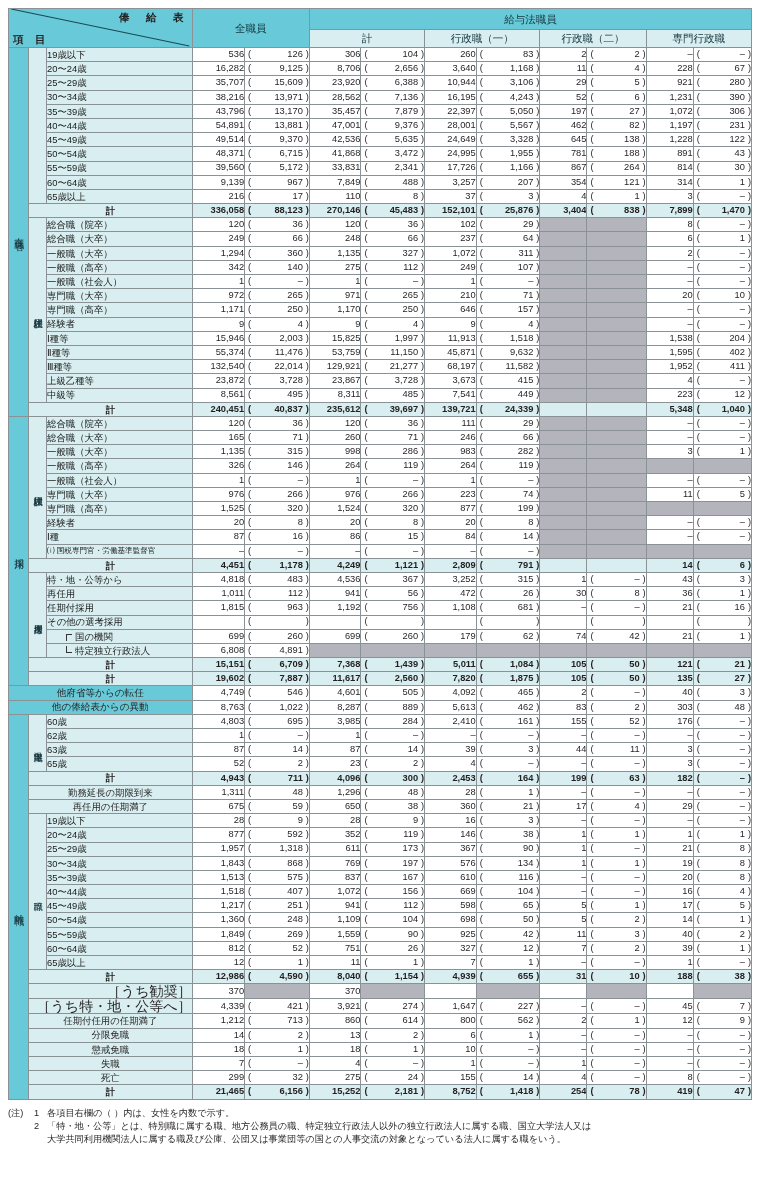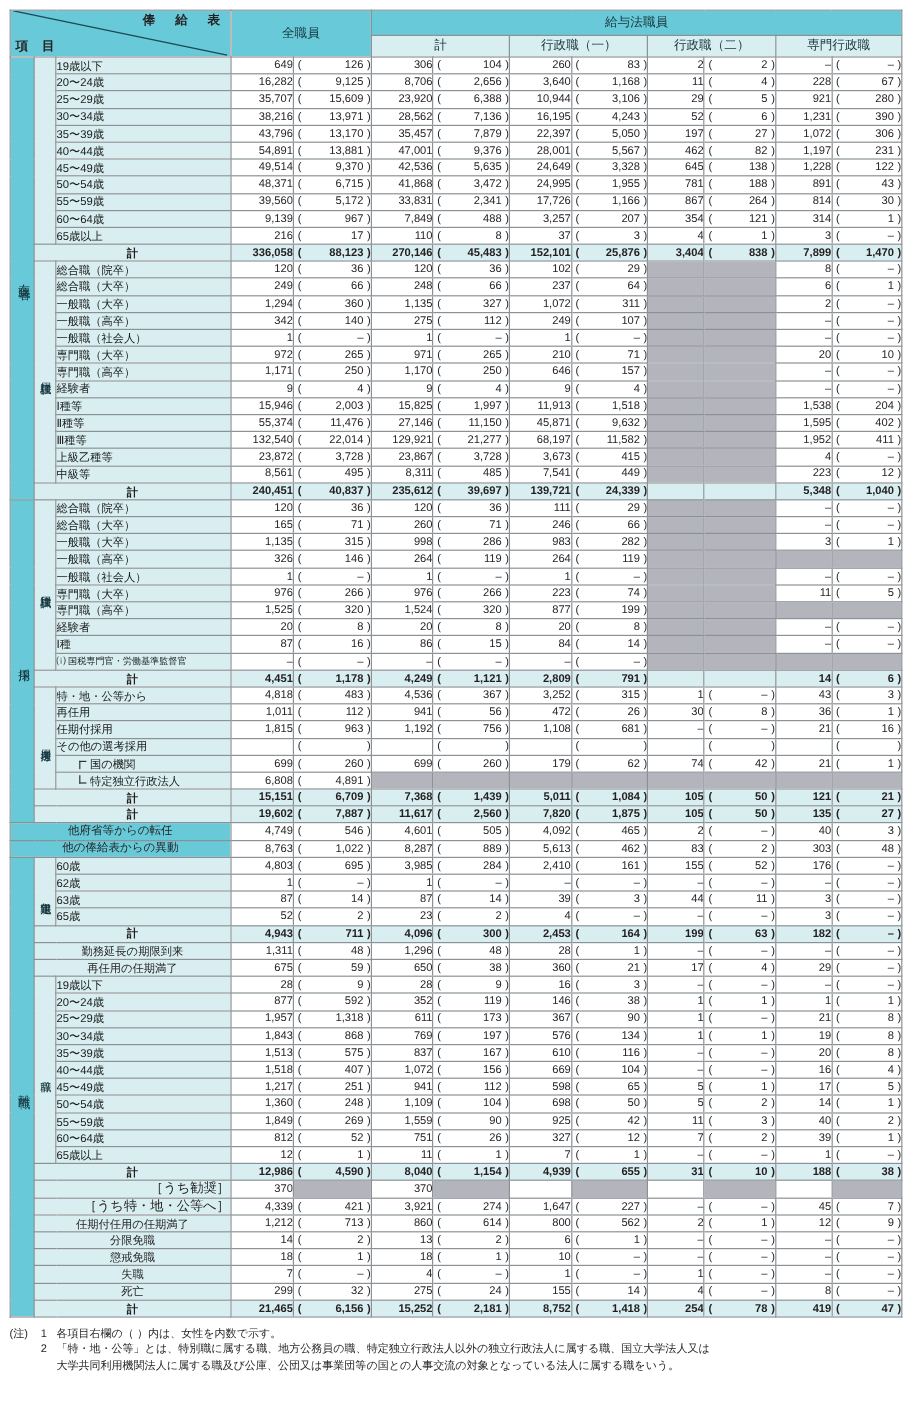--- a/index.html
+++ b/index.html
@@ -65,21 +65,21 @@
     letter-spacing:2px;
     line-height:1.05;
   }
   .vtxt.tight{letter-spacing:0px;}
 
   
   .lbl{background:#d8eef0;padding-left:6px;font-size:9.4px;height:13.2px;text-align:left;color:#1a1a1a;}
   .lbl.small{font-size:7.6px;}
   .lbl.ind2{padding-left:19px;}
   .lbl-center{background:#d8eef0;text-align:center;font-size:9.4px;height:13.2px;}
-  .lbl-right{background:#d8eef0;text-align:right;padding-right:5px;font-size:11px;height:13.2px;}
+  .lbl-right{background:#d8eef0;text-align:right;padding-right:5px;font-size:14px;height:13.2px;}
   .lbl-wide{background:#68cad8;text-align:center;font-size:9.6px;height:13.2px;font-weight:normal;}
 
   
   .num{background:#ffffff;text-align:right;font-size:9.3px;height:13.2px;padding-right:3px;}
   .par{background:#ffffff;text-align:right;font-size:9.3px;height:13.2px;padding-right:3px;}
   .num.t, .par.t, .lbl-center.t{background:#d8eef0;font-weight:bold;}
   .shade{background:#b4b4bd;}
   
   .dsep{border-right:0.8px dashed #6b7478 !important;}
   .grpL{border-left:1.4px solid #6e777b !important;}
@@ -131,21 +131,21 @@
         <tr>
           <td class="hdr2" colspan="2">計</td>
           <td class="hdr2" colspan="2">行政職（一）</td>
           <td class="hdr2" colspan="2">行政職（二）</td>
           <td class="hdr2" colspan="2">専門行政職</td>
         </tr>
         <tr>
           <td class="catA" rowspan="26"><span class="vtxt">在職者</span></td>
           <td class="catB" rowspan="11"></td>
           <td class="lbl">19歳以下</td>
-          <td class="num dsep">649</td>
+          <td class="num dsep">536</td>
           <td class="par"><span style="float:left;padding-left:3px">(</span>126<span style="padding-left:3px">)</span></td>
           <td class="num dsep grpL">306</td>
           <td class="par"><span style="float:left;padding-left:3px">(</span>104<span style="padding-left:3px">)</span></td>
           <td class="num dsep grpL">260</td>
           <td class="par"><span style="float:left;padding-left:3px">(</span>83<span style="padding-left:3px">)</span></td>
           <td class="num dsep grpL">2</td>
           <td class="par"><span style="float:left;padding-left:3px">(</span>2<span style="padding-left:3px">)</span></td>
           <td class="num dsep grpL">–</td>
           <td class="par"><span style="float:left;padding-left:3px">(</span>–<span style="padding-left:3px">)</span></td>
         </tr>
@@ -407,21 +407,21 @@
           <td class="par"><span style="float:left;padding-left:3px">(</span>1,518<span style="padding-left:3px">)</span></td>
           <td class="num shade dsep grpL"></td>
           <td class="par shade"></td>
           <td class="num dsep grpL">1,538</td>
           <td class="par"><span style="float:left;padding-left:3px">(</span>204<span style="padding-left:3px">)</span></td>
         </tr>
         <tr>
           <td class="lbl">Ⅱ種等</td>
           <td class="num dsep">55,374</td>
           <td class="par"><span style="float:left;padding-left:3px">(</span>11,476<span style="padding-left:3px">)</span></td>
-          <td class="num dsep grpL">27,146</td>
+          <td class="num dsep grpL">53,759</td>
           <td class="par"><span style="float:left;padding-left:3px">(</span>11,150<span style="padding-left:3px">)</span></td>
           <td class="num dsep grpL">45,871</td>
           <td class="par"><span style="float:left;padding-left:3px">(</span>9,632<span style="padding-left:3px">)</span></td>
           <td class="num shade dsep grpL"></td>
           <td class="par shade"></td>
           <td class="num dsep grpL">1,595</td>
           <td class="par"><span style="float:left;padding-left:3px">(</span>402<span style="padding-left:3px">)</span></td>
         </tr>
         <tr>
           <td class="lbl">Ⅲ種等</td>

